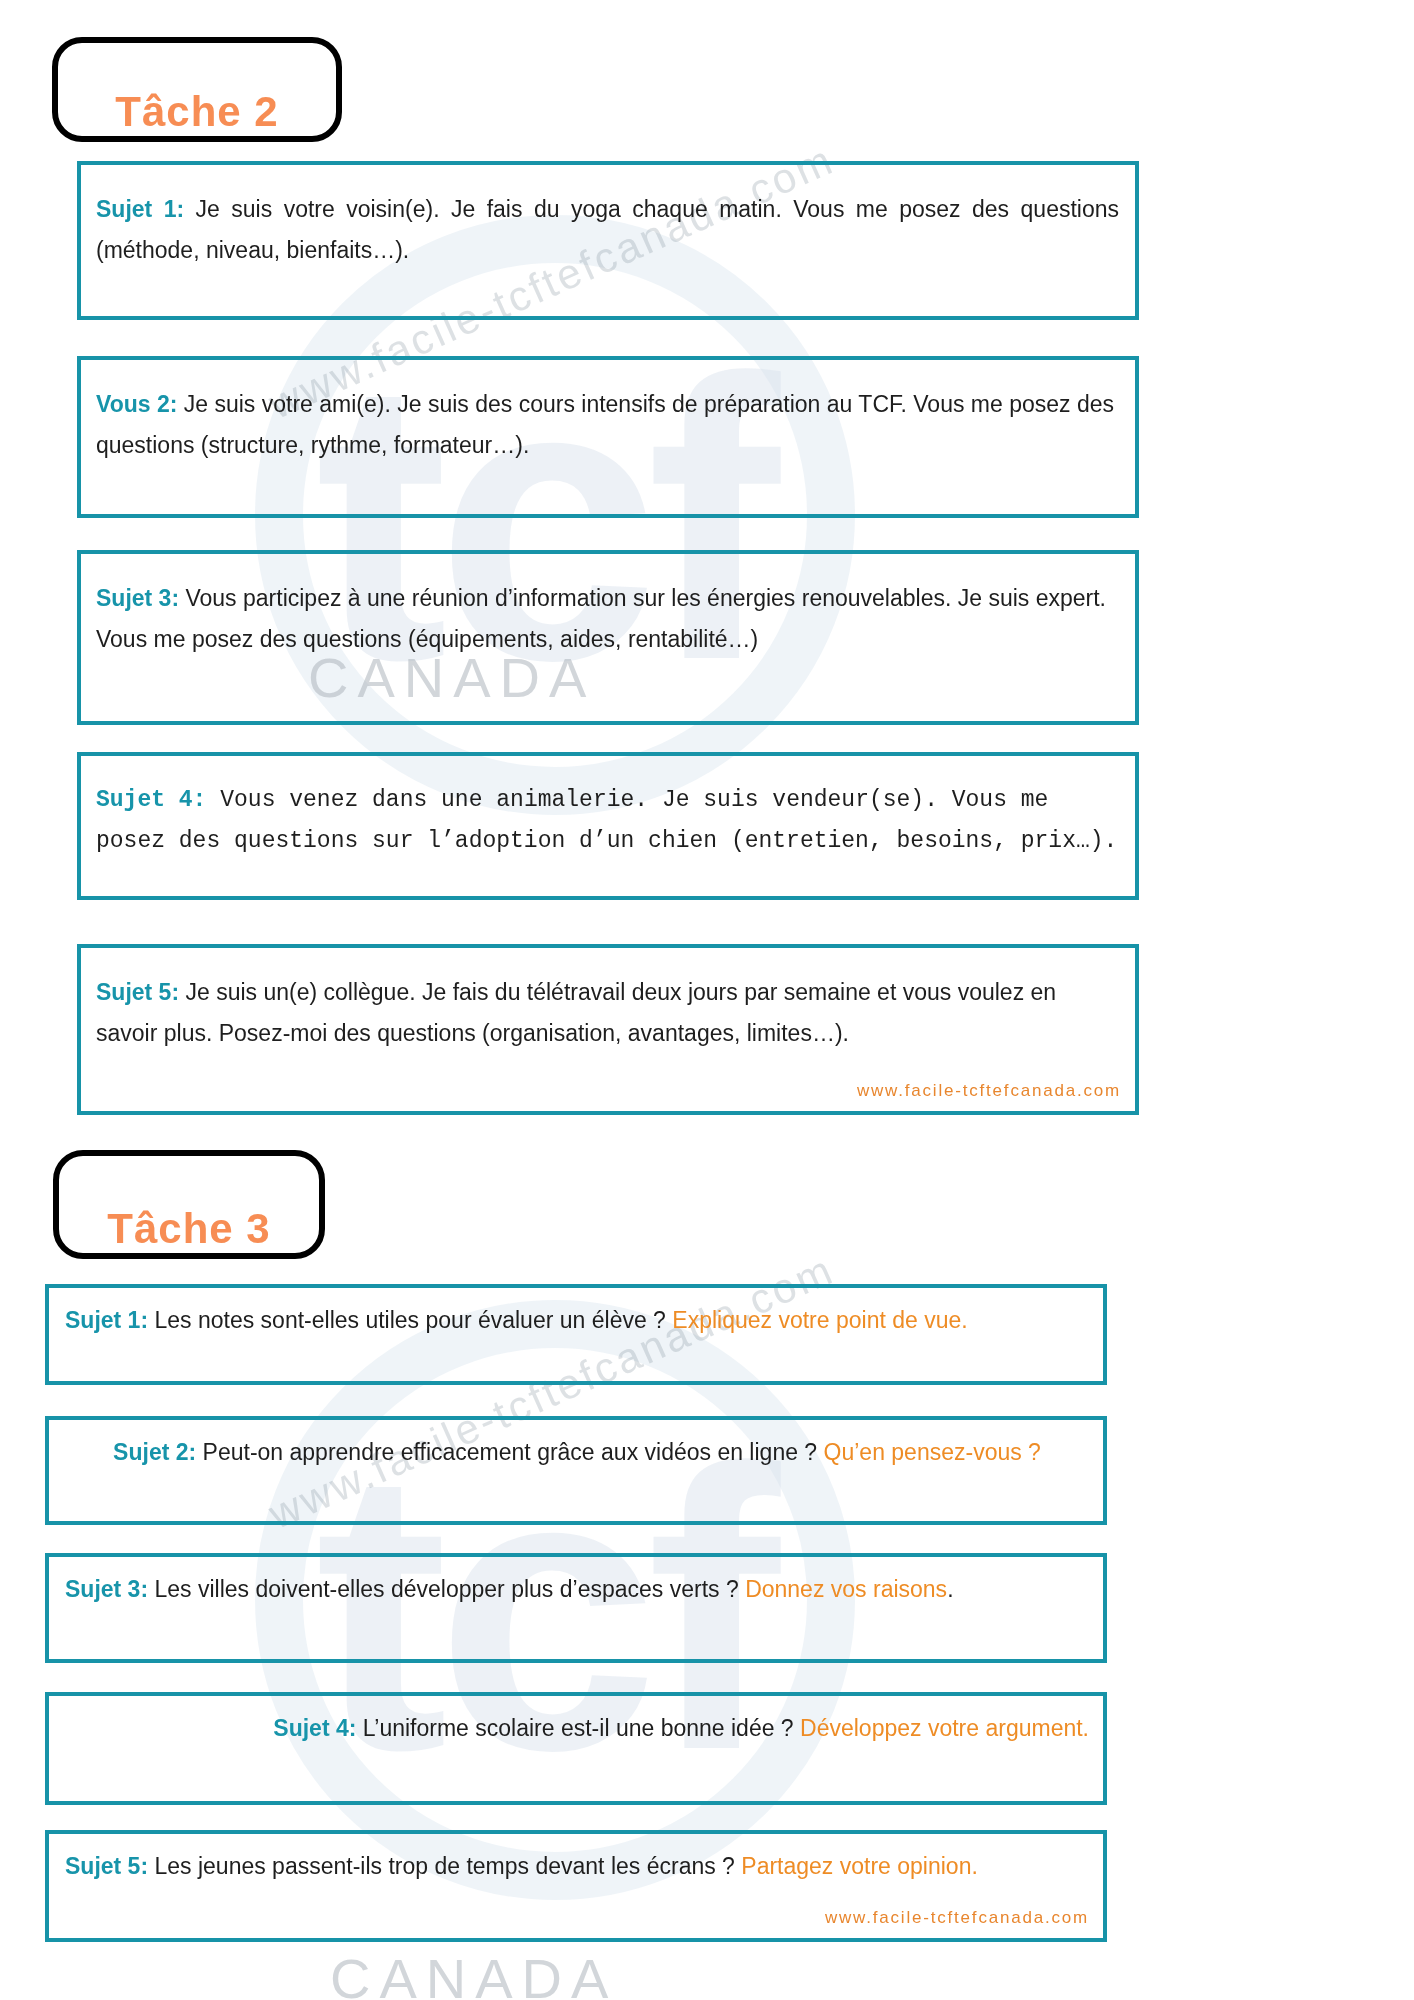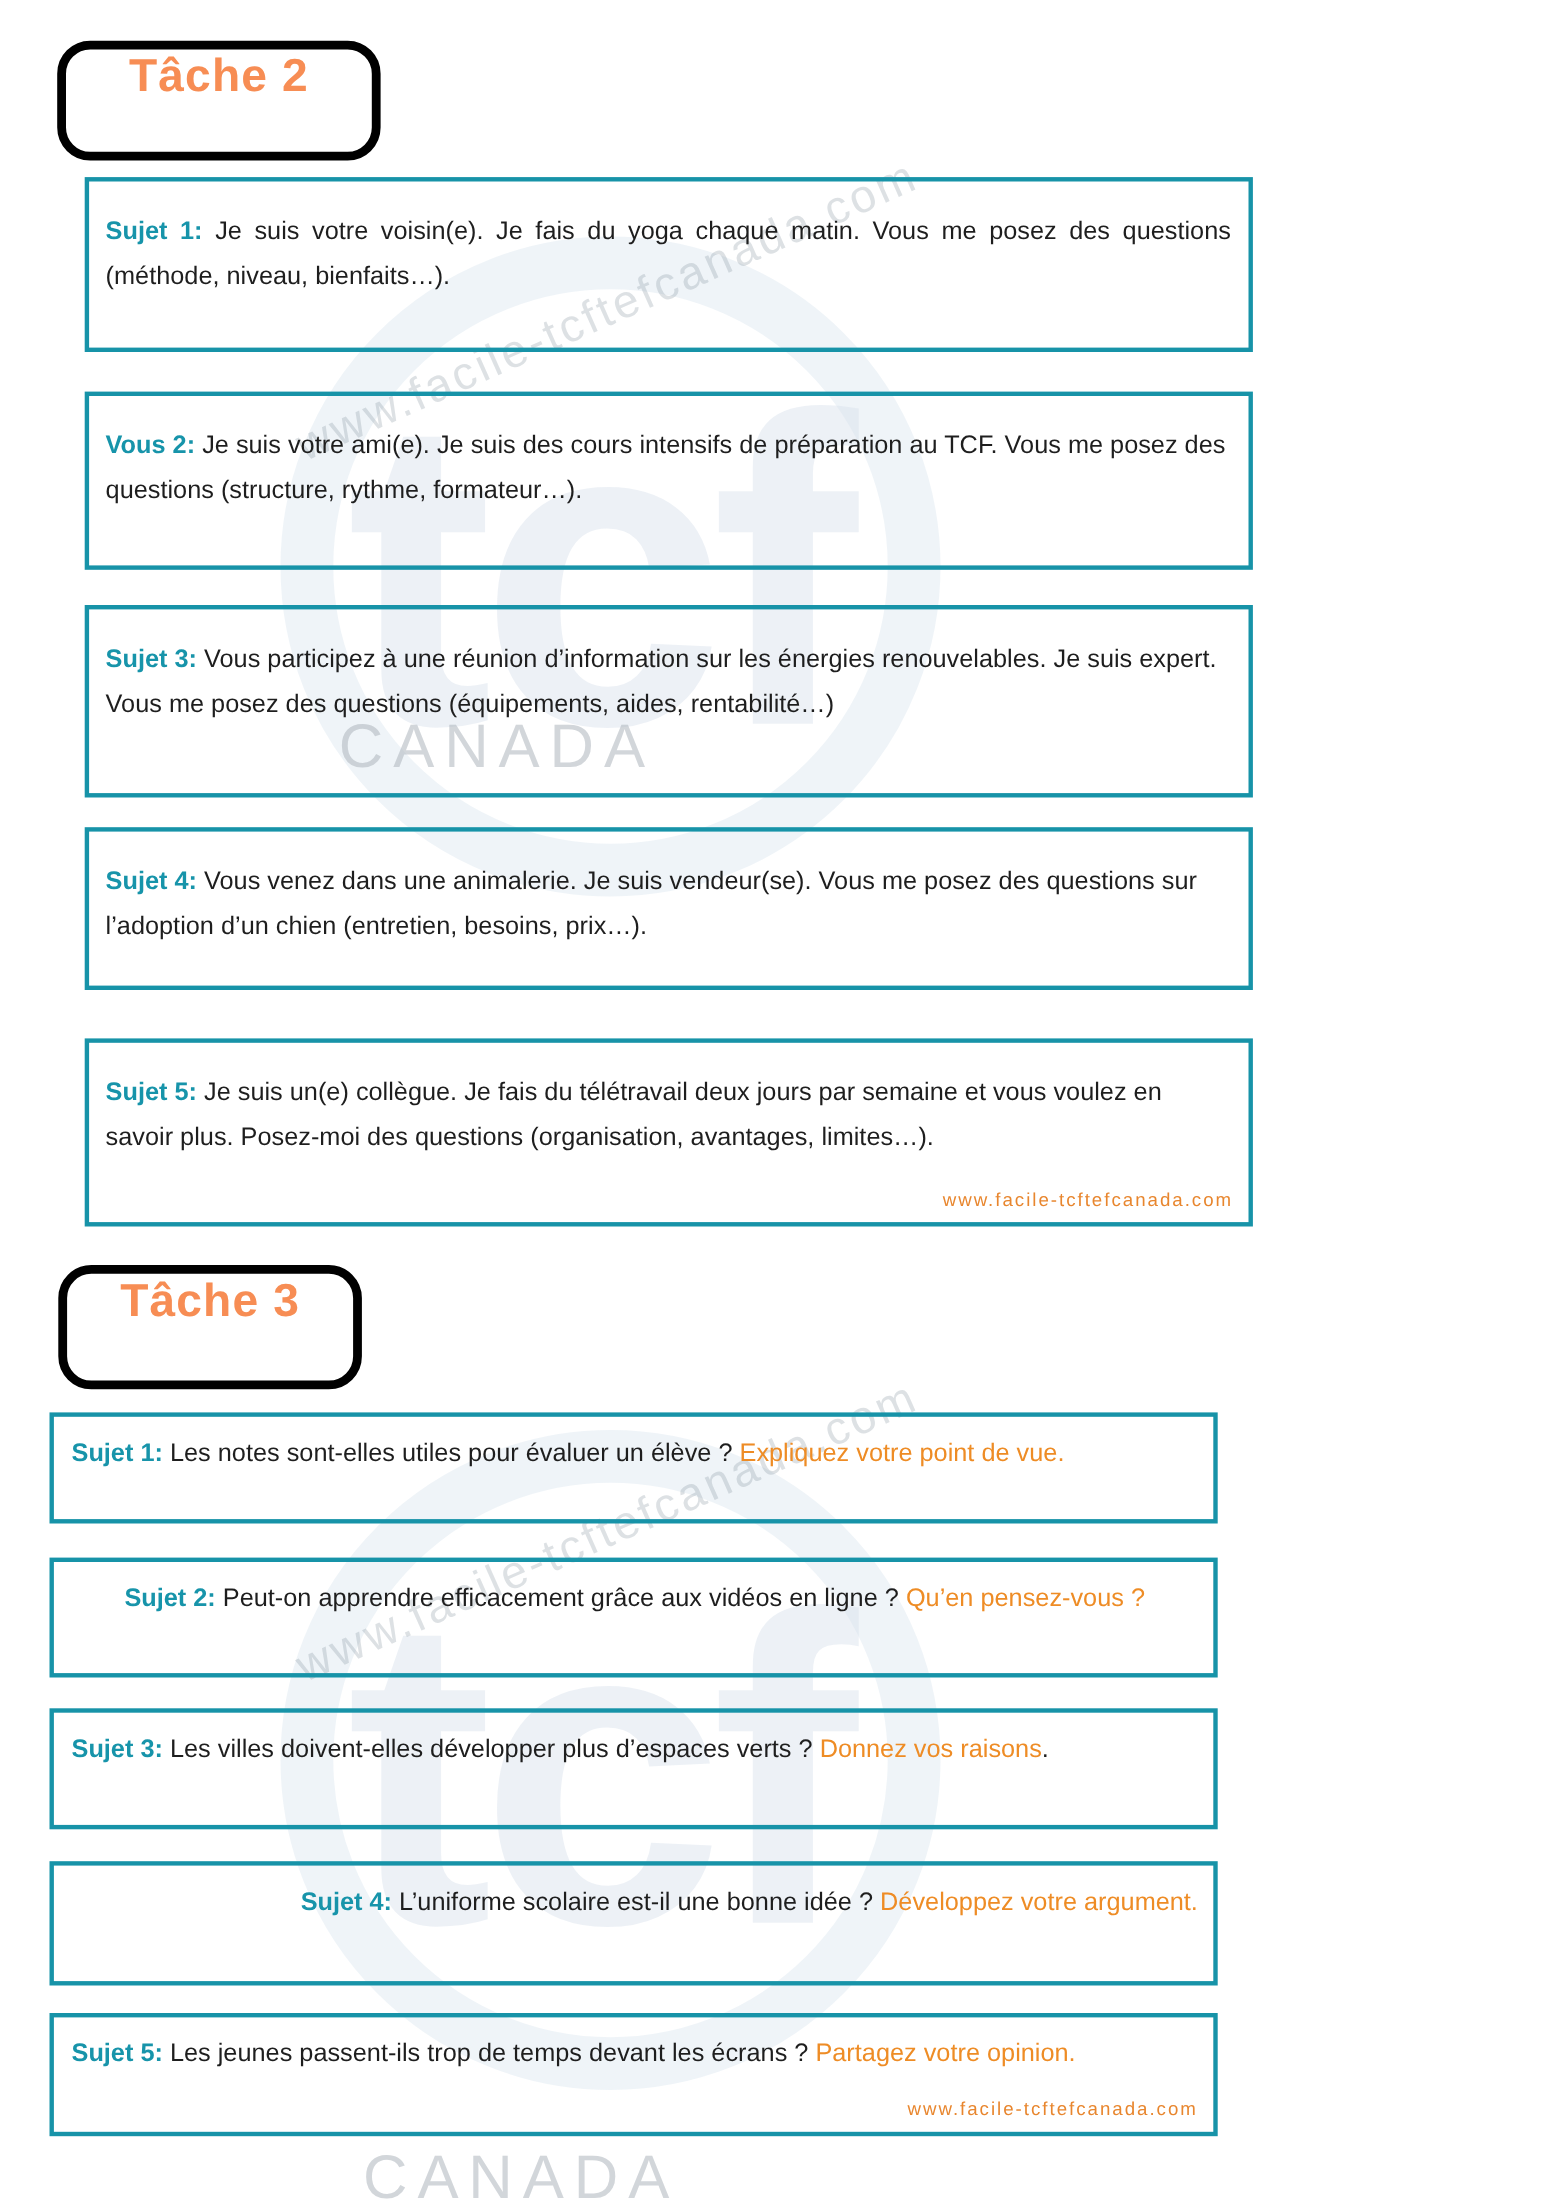--- a/index.html
+++ b/index.html
@@ -48,25 +48,25 @@
     white-space:nowrap;
     color:rgba(125,138,150,0.26);
     transform:rotate(-24deg);
   }
   .url-a{left:245px;top:258px;}
   .url-b{left:245px;top:1368px;}
 
   
   .badge{
     position:absolute;
-    border:8px solid #000000;
+    border:6px solid #000000;
     border-radius:30px;
     background:#ffffff;
     display:flex;
-    align-items:flex-start;
+    align-items:flex-end;
     justify-content:center;
     z-index:2;
   }
   .badge-t2{left:52px;top:37px;width:278px;height:93px;}
   .badge-t3{left:53px;top:1150px;width:260px;height:97px;}
   .badge span{
     font-size:42px;
     font-weight:bold;
     color:#F78D54;
     letter-spacing:1px;
@@ -79,21 +79,21 @@
     border:4px solid #1793A8;
     box-sizing:border-box;
     background:transparent;
     z-index:1;
   }
   .t2box{left:38px;padding:24px 16px 0 15px;margin-left:39px;}
   .t3box{left:45px;padding:12px 14px 0 16px;}
   .t2-1{top:161px;height:159px;}
   .t2-2{top:356px;height:162px;}
   .t2-3{top:550px;height:175px;}
-  .t2-4{top:752px;height:148px;}
+  .t2-4{top:752px;height:148px;font-family:Liberation Mono, monospace;}
   .t2-5{top:944px;height:171px;}
   .t3-1{top:1284px;height:101px;}
   .t3-2{top:1416px;height:109px;text-align:center;}
   .t3-3{top:1553px;height:110px;}
   .t3-4{top:1692px;height:113px;text-align:right;}
   .t3-5{top:1830px;height:112px;}
 
   .stext{
     margin:0;
     font-size:23px;

